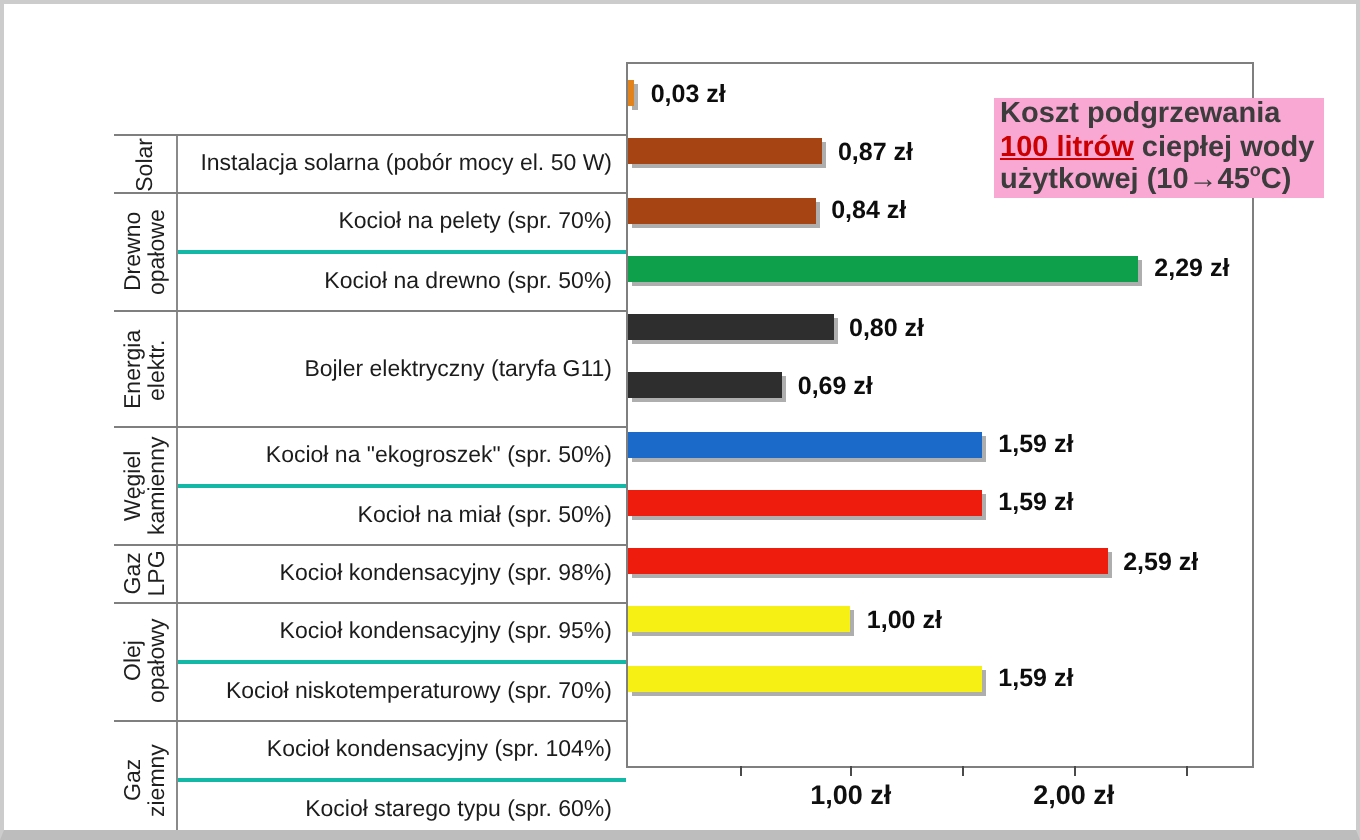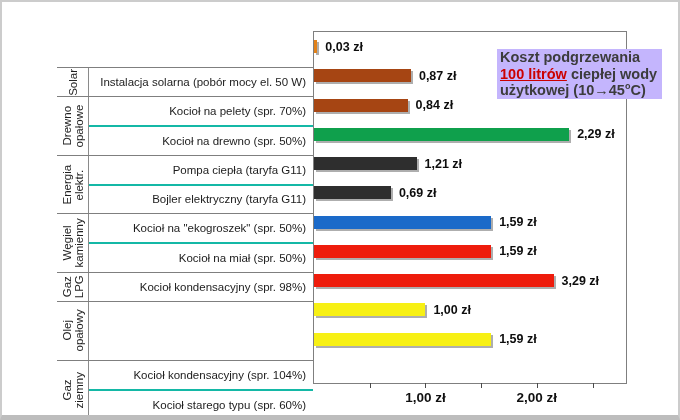--- a/index.html
+++ b/index.html
@@ -42,21 +42,21 @@
   .bar-row{height:29.25px;display:flex;align-items:center;overflow:visible;}
   .bar{height:13px;flex-shrink:0;box-shadow:2px 2px 0 #aeaeae;}
   .val{margin-left:8px;font-size:12.5px;font-weight:bold;color:#0d0d0d;white-space:nowrap;}
   .tick{position:absolute;top:100%;width:1px;height:5px;background:#4a4a4a;}
   .xlab{
     position:absolute;top:calc(100% + 7px);transform:translateX(-50%);
     font-size:13.5px;font-weight:bold;color:#101010;white-space:nowrap;
   }
   
   .annot{
-    position:absolute;left:497px;top:49px;width:162px;background:#c4b5fd;
+    position:absolute;left:497px;top:49px;width:162px;background:#f9a8d4;
     font-size:14.5px;font-weight:bold;line-height:16.5px;color:#3c3c3c;z-index:3;
     padding-left:3px;
   }
   .annot .hl{color:#cc0000;text-decoration:underline;}
   .annot sup{font-size:9px;vertical-align:super;line-height:0;}
 </style>
 </head>
 <body>
 
 <div class="frame"></div>
@@ -78,21 +78,20 @@
         <div class="gitems">
           <div class="item-row">Kocioł na pelety (spr. 70%)</div>
           <div class="item-row">Kocioł na drewno (spr. 50%)</div>
         </div>
       </div>
       <div class="group" style="height: 58.5px;">
         <div class="gcell">
           <span>Energia elektr.</span>
         </div>
         <div class="gitems">
-          <div class="item-row">Pompa ciepła (taryfa G11)</div>
           <div class="item-row">Bojler elektryczny (taryfa G11)</div>
         </div>
       </div>
       <div class="group" style="height: 58.5px;">
         <div class="gcell">
           <span>Węgiel kamienny</span>
         </div>
         <div class="gitems">
           <div class="item-row">Kocioł na "ekogroszek" (spr. 50%)</div>
           <div class="item-row">Kocioł na miał (spr. 50%)</div>
@@ -102,20 +101,24 @@
         <div class="gcell">
           <span>Gaz LPG</span>
         </div>
         <div class="gitems">
           <div class="item-row">Kocioł kondensacyjny (spr. 98%)</div>
         </div>
       </div>
       <div class="group" style="height: 58.5px;">
         <div class="gcell">
           <span>Olej opałowy</span>
+        </div>
+        <div class="gitems">
+          <div class="item-row">Kocioł kondensacyjny (spr. 95%)</div>
+          <div class="item-row">Kocioł niskotemperaturowy (spr. 70%)</div>
         </div>
       </div>
       <div class="group" style="height: 58.5px;">
         <div class="gcell">
           <span>Gaz ziemny</span>
         </div>
         <div class="gitems">
           <div class="item-row">Kocioł kondensacyjny (spr. 104%)</div>
           <div class="item-row">Kocioł starego typu (spr. 60%)</div>
         </div>
@@ -133,37 +136,37 @@
       <div class="bar-row">
         <div class="bar" style="width: 30%; background: rgb(166, 69, 19);"></div>
         <div class="val">0,84 zł</div>
       </div>
       <div class="bar-row">
         <div class="bar" style="width: 81.7857%; background: rgb(15, 160, 76);"></div>
         <div class="val">2,29 zł</div>
       </div>
       <div class="bar-row">
         <div class="bar" style="width: 32.8571%; background: rgb(46, 46, 46);"></div>
-        <div class="val">1,21 zł</div>
+        <div class="val">0,80 zł</div>
       </div>
       <div class="bar-row">
         <div class="bar" style="width: 24.6429%; background: rgb(46, 46, 46);"></div>
         <div class="val">0,69 zł</div>
       </div>
       <div class="bar-row">
         <div class="bar" style="width: 56.7857%; background: rgb(27, 106, 201);"></div>
         <div class="val">1,59 zł</div>
       </div>
       <div class="bar-row">
         <div class="bar" style="width: 56.7857%; background: rgb(238, 28, 12);"></div>
         <div class="val">1,59 zł</div>
       </div>
       <div class="bar-row">
         <div class="bar" style="width: 76.7857%; background: rgb(238, 28, 12);"></div>
-        <div class="val">3,29 zł</div>
+        <div class="val">2,59 zł</div>
       </div>
       <div class="bar-row">
         <div class="bar" style="width: 35.7143%; background: rgb(247, 240, 20);"></div>
         <div class="val">1,00 zł</div>
       </div>
       <div class="bar-row">
         <div class="bar" style="width: 56.7857%; background: rgb(247, 240, 20);"></div>
         <div class="val">1,59 zł</div>
       </div>
       <div class="tick" style="left: 17.8571%;"></div>

